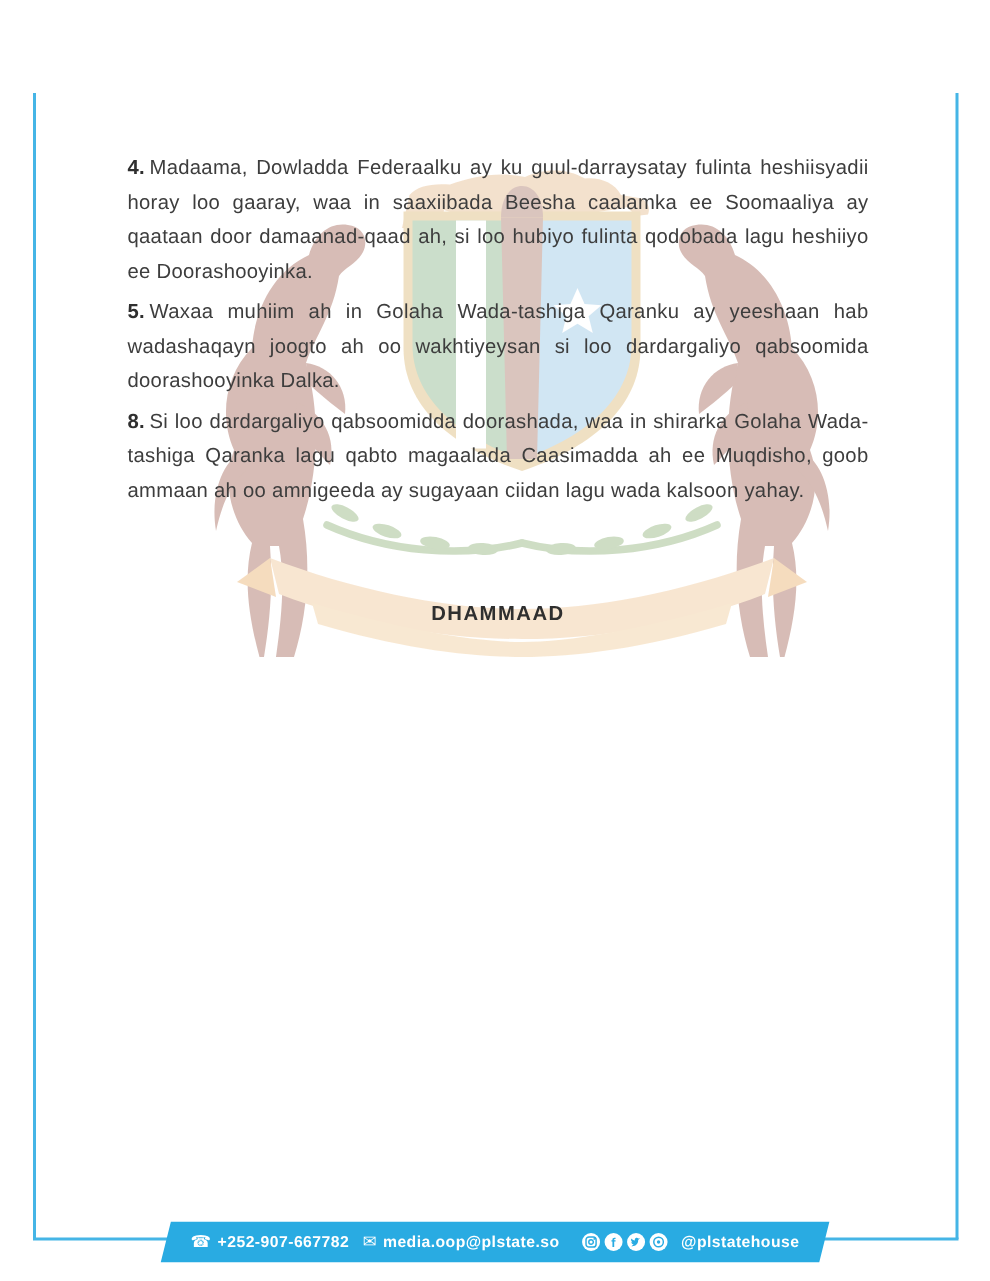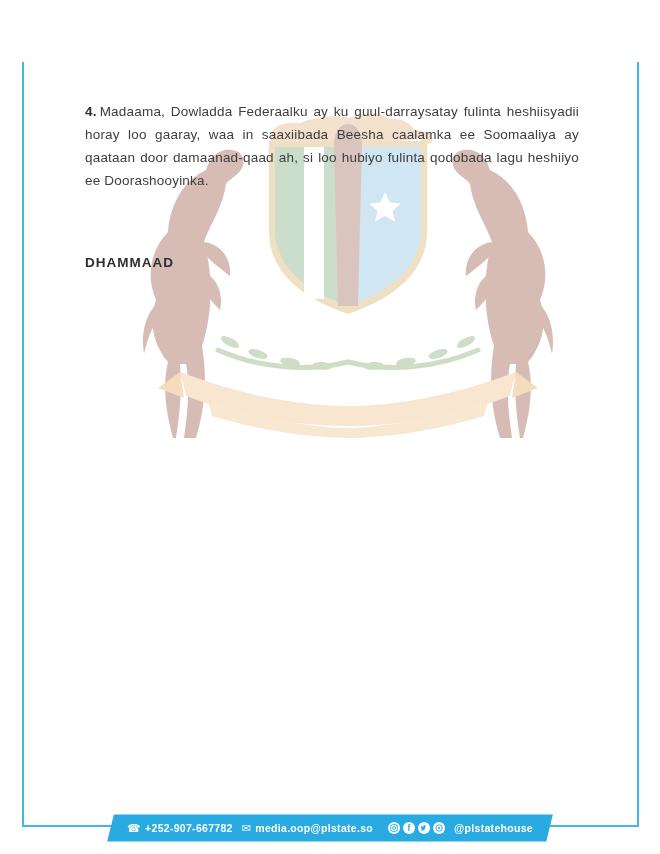--- a/index.html
+++ b/index.html
@@ -18,21 +18,21 @@
   .watermark{position:absolute;left:118px;top:110px;opacity:.40;pointer-events:none;}
 
   
   .content{position:absolute;left:85px;top:56px;width:494px;z-index:2;margin-top:44px;}
   .para{
     margin:0 0 4px 0;text-align:justify;
     font-size:13.5px;line-height:23px;color:#3d3d3d;letter-spacing:.2px;
   }
   .pnum{font-weight:bold;color:#2f2f2f;margin-right:3px;}
   .end-label{
-    margin-top:63px;text-align:left;font-weight:bold;font-size:13.5px;
+    margin-top:63px;text-align:center;font-weight:bold;font-size:13.5px;
     letter-spacing:1px;color:#2f2f2f;
   }
 
   
   .footer-bar{
     position:absolute;left:50%;bottom:13px;transform:translateX(-50%) skewX(-14deg);
     background:#29abe2;height:26px;padding:0 16px;z-index:3;
     display:flex;align-items:center;box-shadow:0 0 0 0.5px #29abe2;
   }
   .footer-inner{
@@ -105,20 +105,22 @@
   <g>
     <path d="M62,262 C120,284 180,296 230,296 C280,296 340,284 398,262 L392,286 C340,306 284,316 230,316 C176,316 120,306 68,286 Z" fill="#eec28f"></path>
     <path d="M62,262 L40,278 L66,288 Z" fill="#e8a95f"></path>
     <path d="M398,262 L420,278 L394,288 Z" fill="#e8a95f"></path>
     <path d="M90,292 C150,310 200,318 230,318 C260,318 310,310 370,292 L366,306 C312,322 266,328 230,328 C194,328 148,322 94,306 Z" fill="#f0c890"></path>
   </g>
 </svg>
 
 <div class="content">
   <p class="para"><b class="pnum">4.</b><span>Madaama, Dowladda Federaalku ay ku guul-darraysatay fulinta heshiisyadii horay loo gaaray, waa in saaxiibada Beesha caalamka ee Soomaaliya ay qaataan door damaanad-qaad ah, si loo hubiyo fulinta qodobada lagu heshiiyo ee Doorashooyinka.</span></p>
+  <p class="para"><b class="pnum">5.</b><span>Waxaa muhiim ah in Golaha Wada-tashiga Qaranku ay yeeshaan hab wadashaqayn joogto ah oo wakhtiyeysan si loo dardargaliyo qabsoomida doorashooyinka Dalka.</span></p>
+  <p class="para"><b class="pnum">8.</b><span>Si loo dardargaliyo qabsoomidda doorashada, waa in shirarka Golaha Wada-tashiga Qaranka lagu qabto magaalada Caasimadda ah ee Muqdisho, goob ammaan ah oo amnigeeda ay sugayaan ciidan lagu wada kalsoon yahay.</span></p>
   <div class="end-label">DHAMMAAD</div>
 </div>
 
 <div class="footer-bar">
   <div class="footer-inner">
     <span class="footer-group">
       <span class="f-icon">☎</span>
       <span>+252-907-667782</span>
     </span>
     <span class="footer-group">

